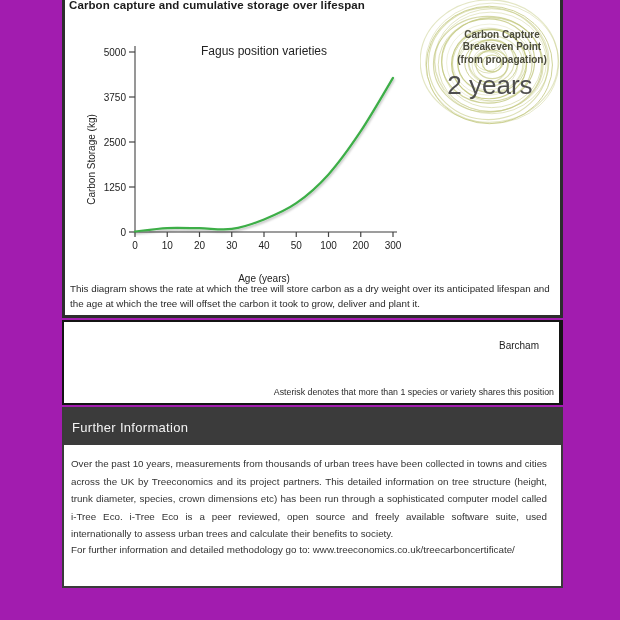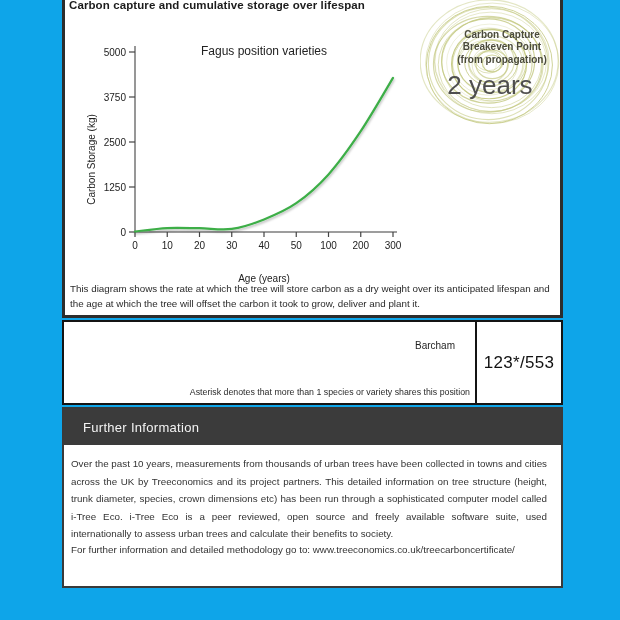--- a/index.html
+++ b/index.html
@@ -1,18 +1,18 @@
 <!DOCTYPE html>
 <html><head>
 <meta charset="utf-8">
 <style>
   * { margin:0; padding:0; box-sizing:border-box; }
   html,body { width:620px; height:620px; background:#fff; overflow:hidden;
               font-family:"Liberation Sans", sans-serif; }
-  .page { position:relative; width:620px; height:620px; background:#0ea5e9; }
+  .page { position:relative; width:620px; height:620px; background:#a21caf; }
 
   
   .sec-chart { position:absolute; left:62px; top:-5px; width:501px; height:323px;
                border:3px solid #2d2d2d; background:#fff; }
   .cert-header { position:absolute; left:4px; top:1px; font-size:11.5px; font-weight:bold;
                  color:#1c1c1c; letter-spacing:0.1px; }
   .chart-wrap { position:absolute; left:0; top:20px; width:350px; height:255px; }
   .chart-title { position:absolute; left:24px; top:26px; width:350px; text-align:center;
                  font-size:12px; color:#222; }
   .chart-ylabel { position:absolute; left:-74px; top:136px; width:200px; text-align:center;
@@ -40,21 +40,21 @@
                 font-size:10px; color:#1e1e1e; line-height:20px; }
   .rank-note { position:absolute; right:5px; bottom:6px; font-size:8.8px; color:#2a2a2a; }
   .rank-right { width:84px; display:flex; align-items:center; justify-content:center; }
   .rank-value { font-size:17px; color:#111; letter-spacing:0.3px; }
 
   
   .sec-info { position:absolute; left:62px; top:407px; width:501px; height:181px;
               border:2px solid #3a3a3a; background:#fff; }
   .info-bar { height:36px; background:#3b3b3b; display:flex; align-items:center;
               padding-left:8px; }
-  .info-bar-title { color:#f4f4f4; font-size:13px; letter-spacing:0.3px;margin-left:11px; }
+  .info-bar-title { color:#f4f4f4; font-size:13px; letter-spacing:0.3px; }
   .info-body { padding:10px 14px 0 7px; }
   .info-para { font-size:9.8px; color:#333; line-height:17.6px; text-align:justify; }
   .info-link-line { margin-top:1px; font-size:9.8px; color:#333; }
 </style>
 </head>
 <body>
 
 <div class="page">
 
   <div class="sec-chart">
@@ -144,23 +144,20 @@
     <div class="chart-desc">This diagram shows the rate at which the tree will store carbon as a dry weight over its anticipated lifespan and the age at which the tree will offset the carbon it took to grow, deliver and plant it.</div>
   </div>
 
   <div class="sec-rank">
     <div class="rank-left">
       <div class="rank-label">
         <div>Barcham</div>
       </div>
       <div class="rank-note">Asterisk denotes that more than 1 species or variety shares this position</div>
     </div>
-    <div class="rank-right">
-      <span class="rank-value">123*/553</span>
-    </div>
   </div>
 
   <div class="sec-info">
     <div class="info-bar">
       <span class="info-bar-title">Further Information</span>
     </div>
     <div class="info-body">
       <p class="info-para">Over the past 10 years, measurements from thousands of urban trees have been collected in towns and cities across the UK by Treeconomics and its project partners. This detailed information on tree structure (height, trunk diameter, species, crown dimensions etc) has been run through a sophisticated computer model called i-Tree Eco. i-Tree Eco is a peer reviewed, open source and freely available software suite, used internationally to assess urban trees and calculate their benefits to society.</p>
       <p class="info-link-line">For further information and detailed methodology go to: www.treeconomics.co.uk/treecarboncertificate/</p>
     </div>

